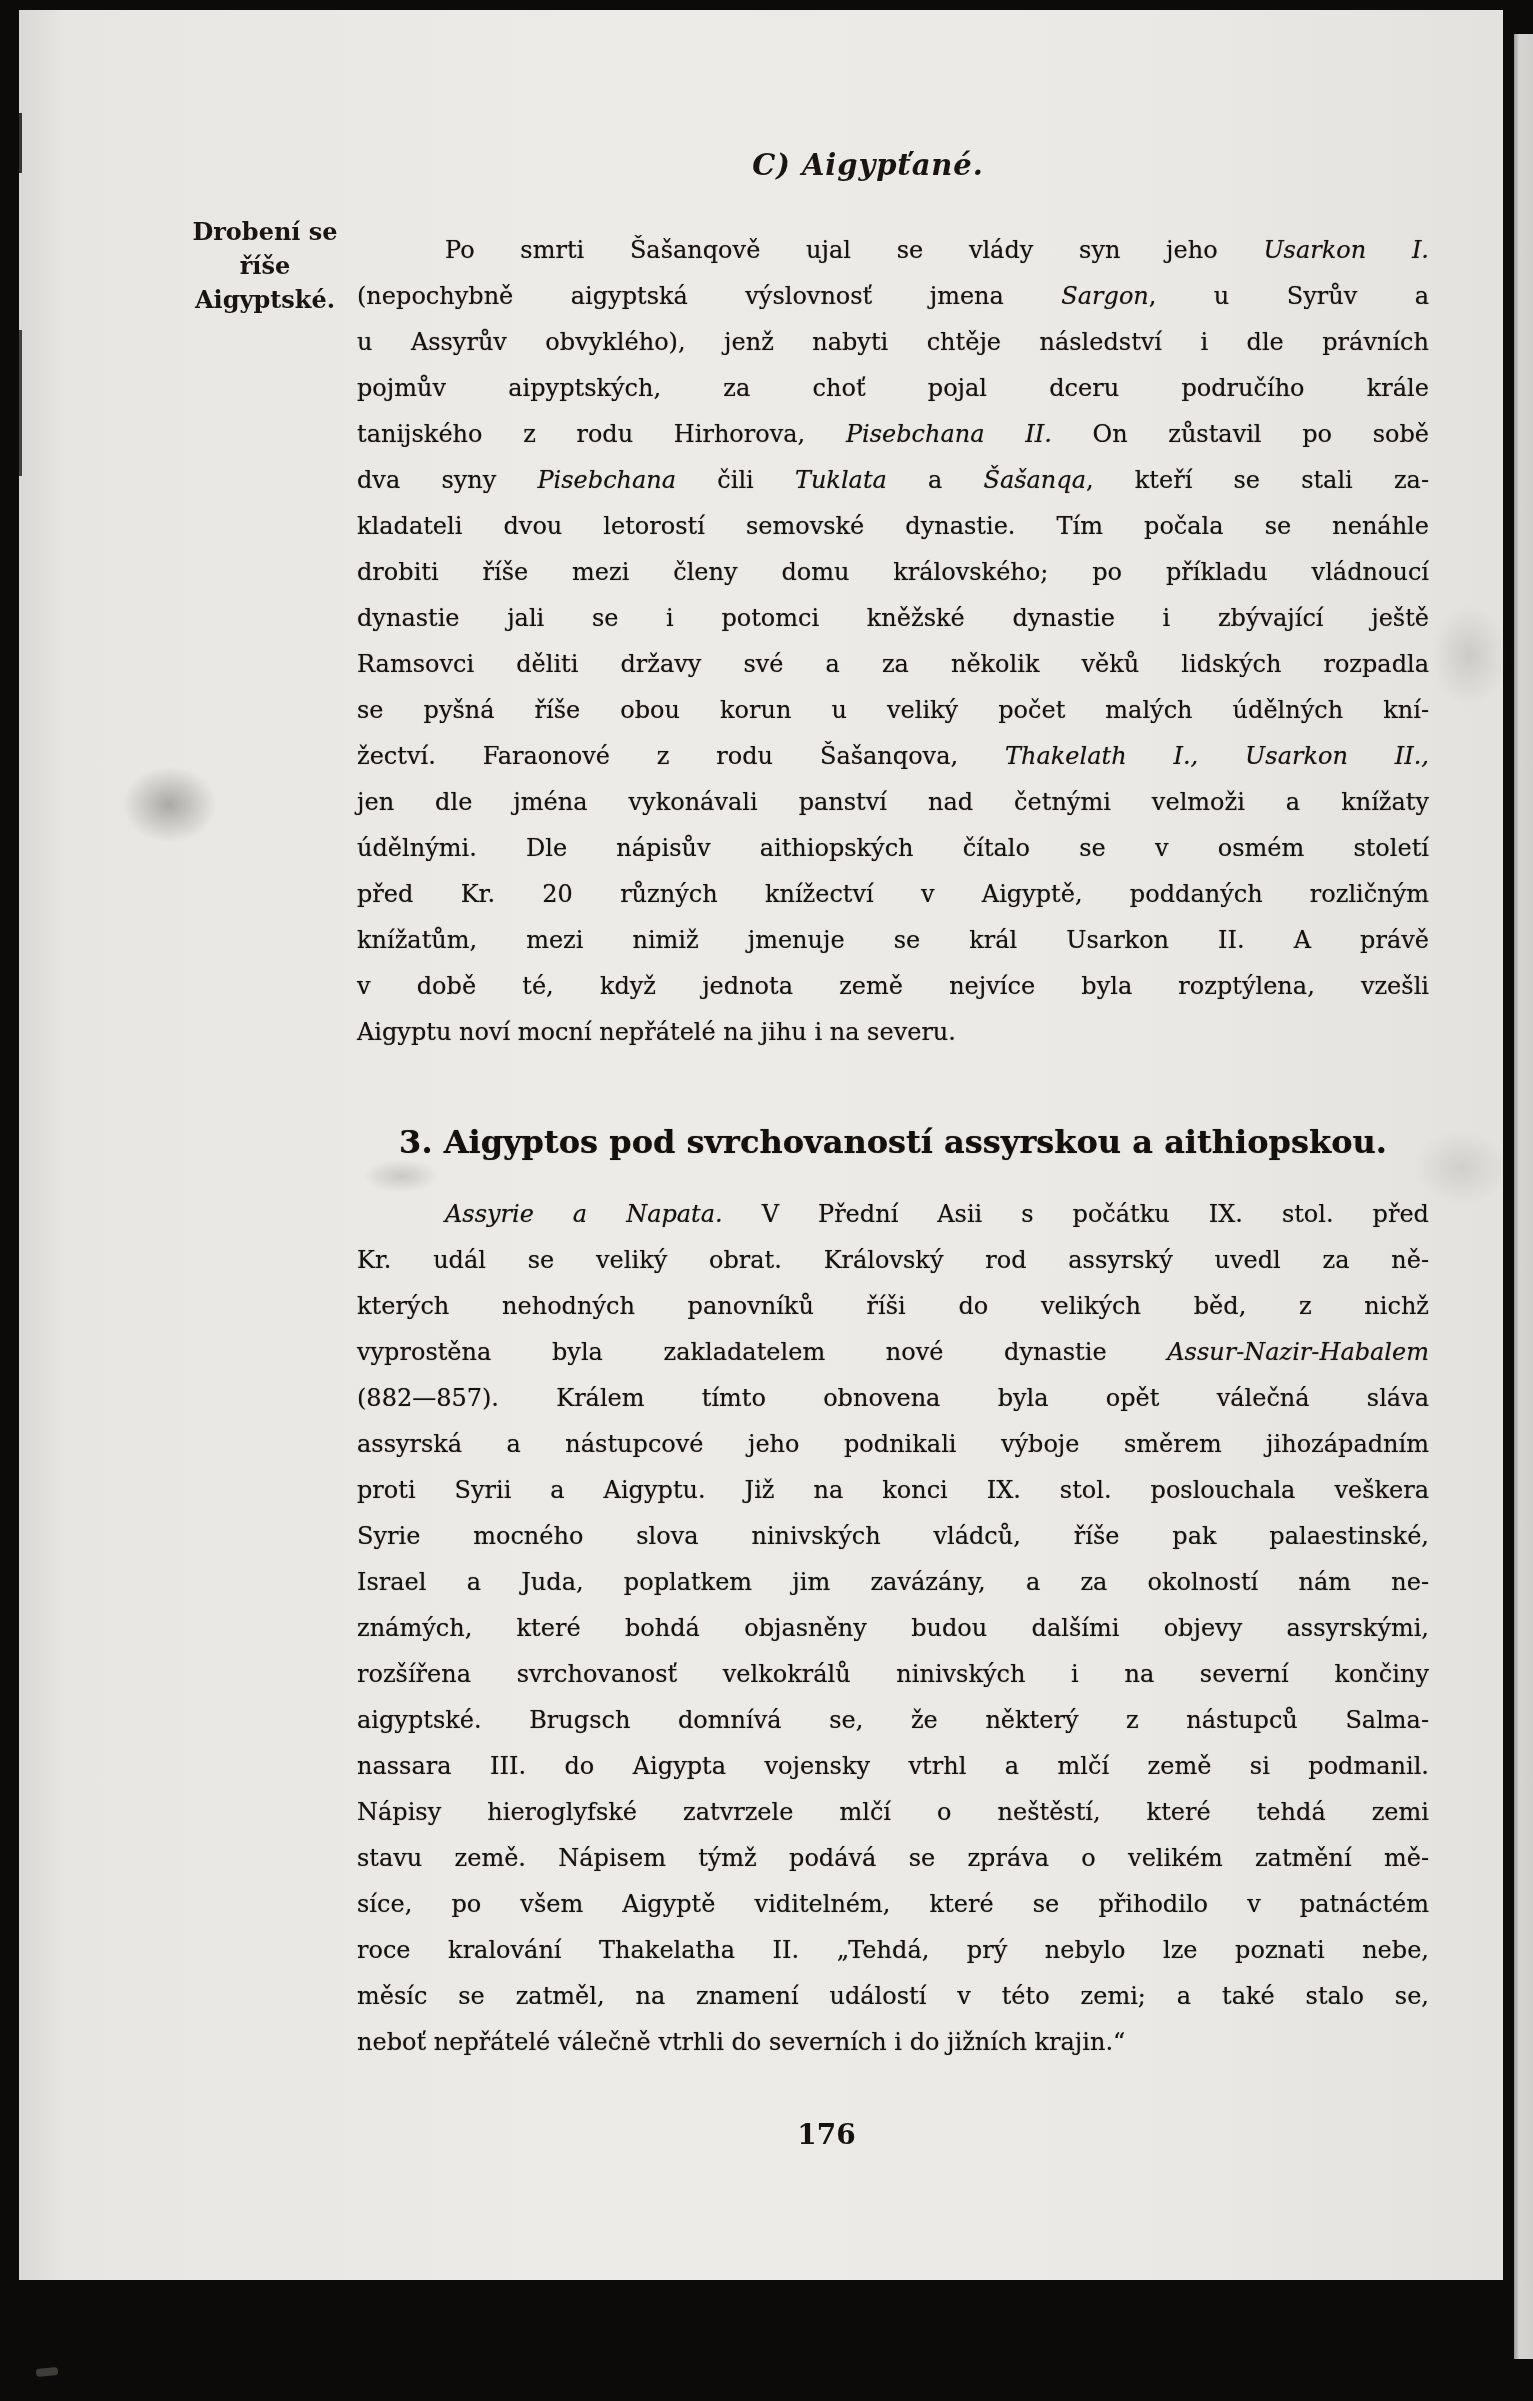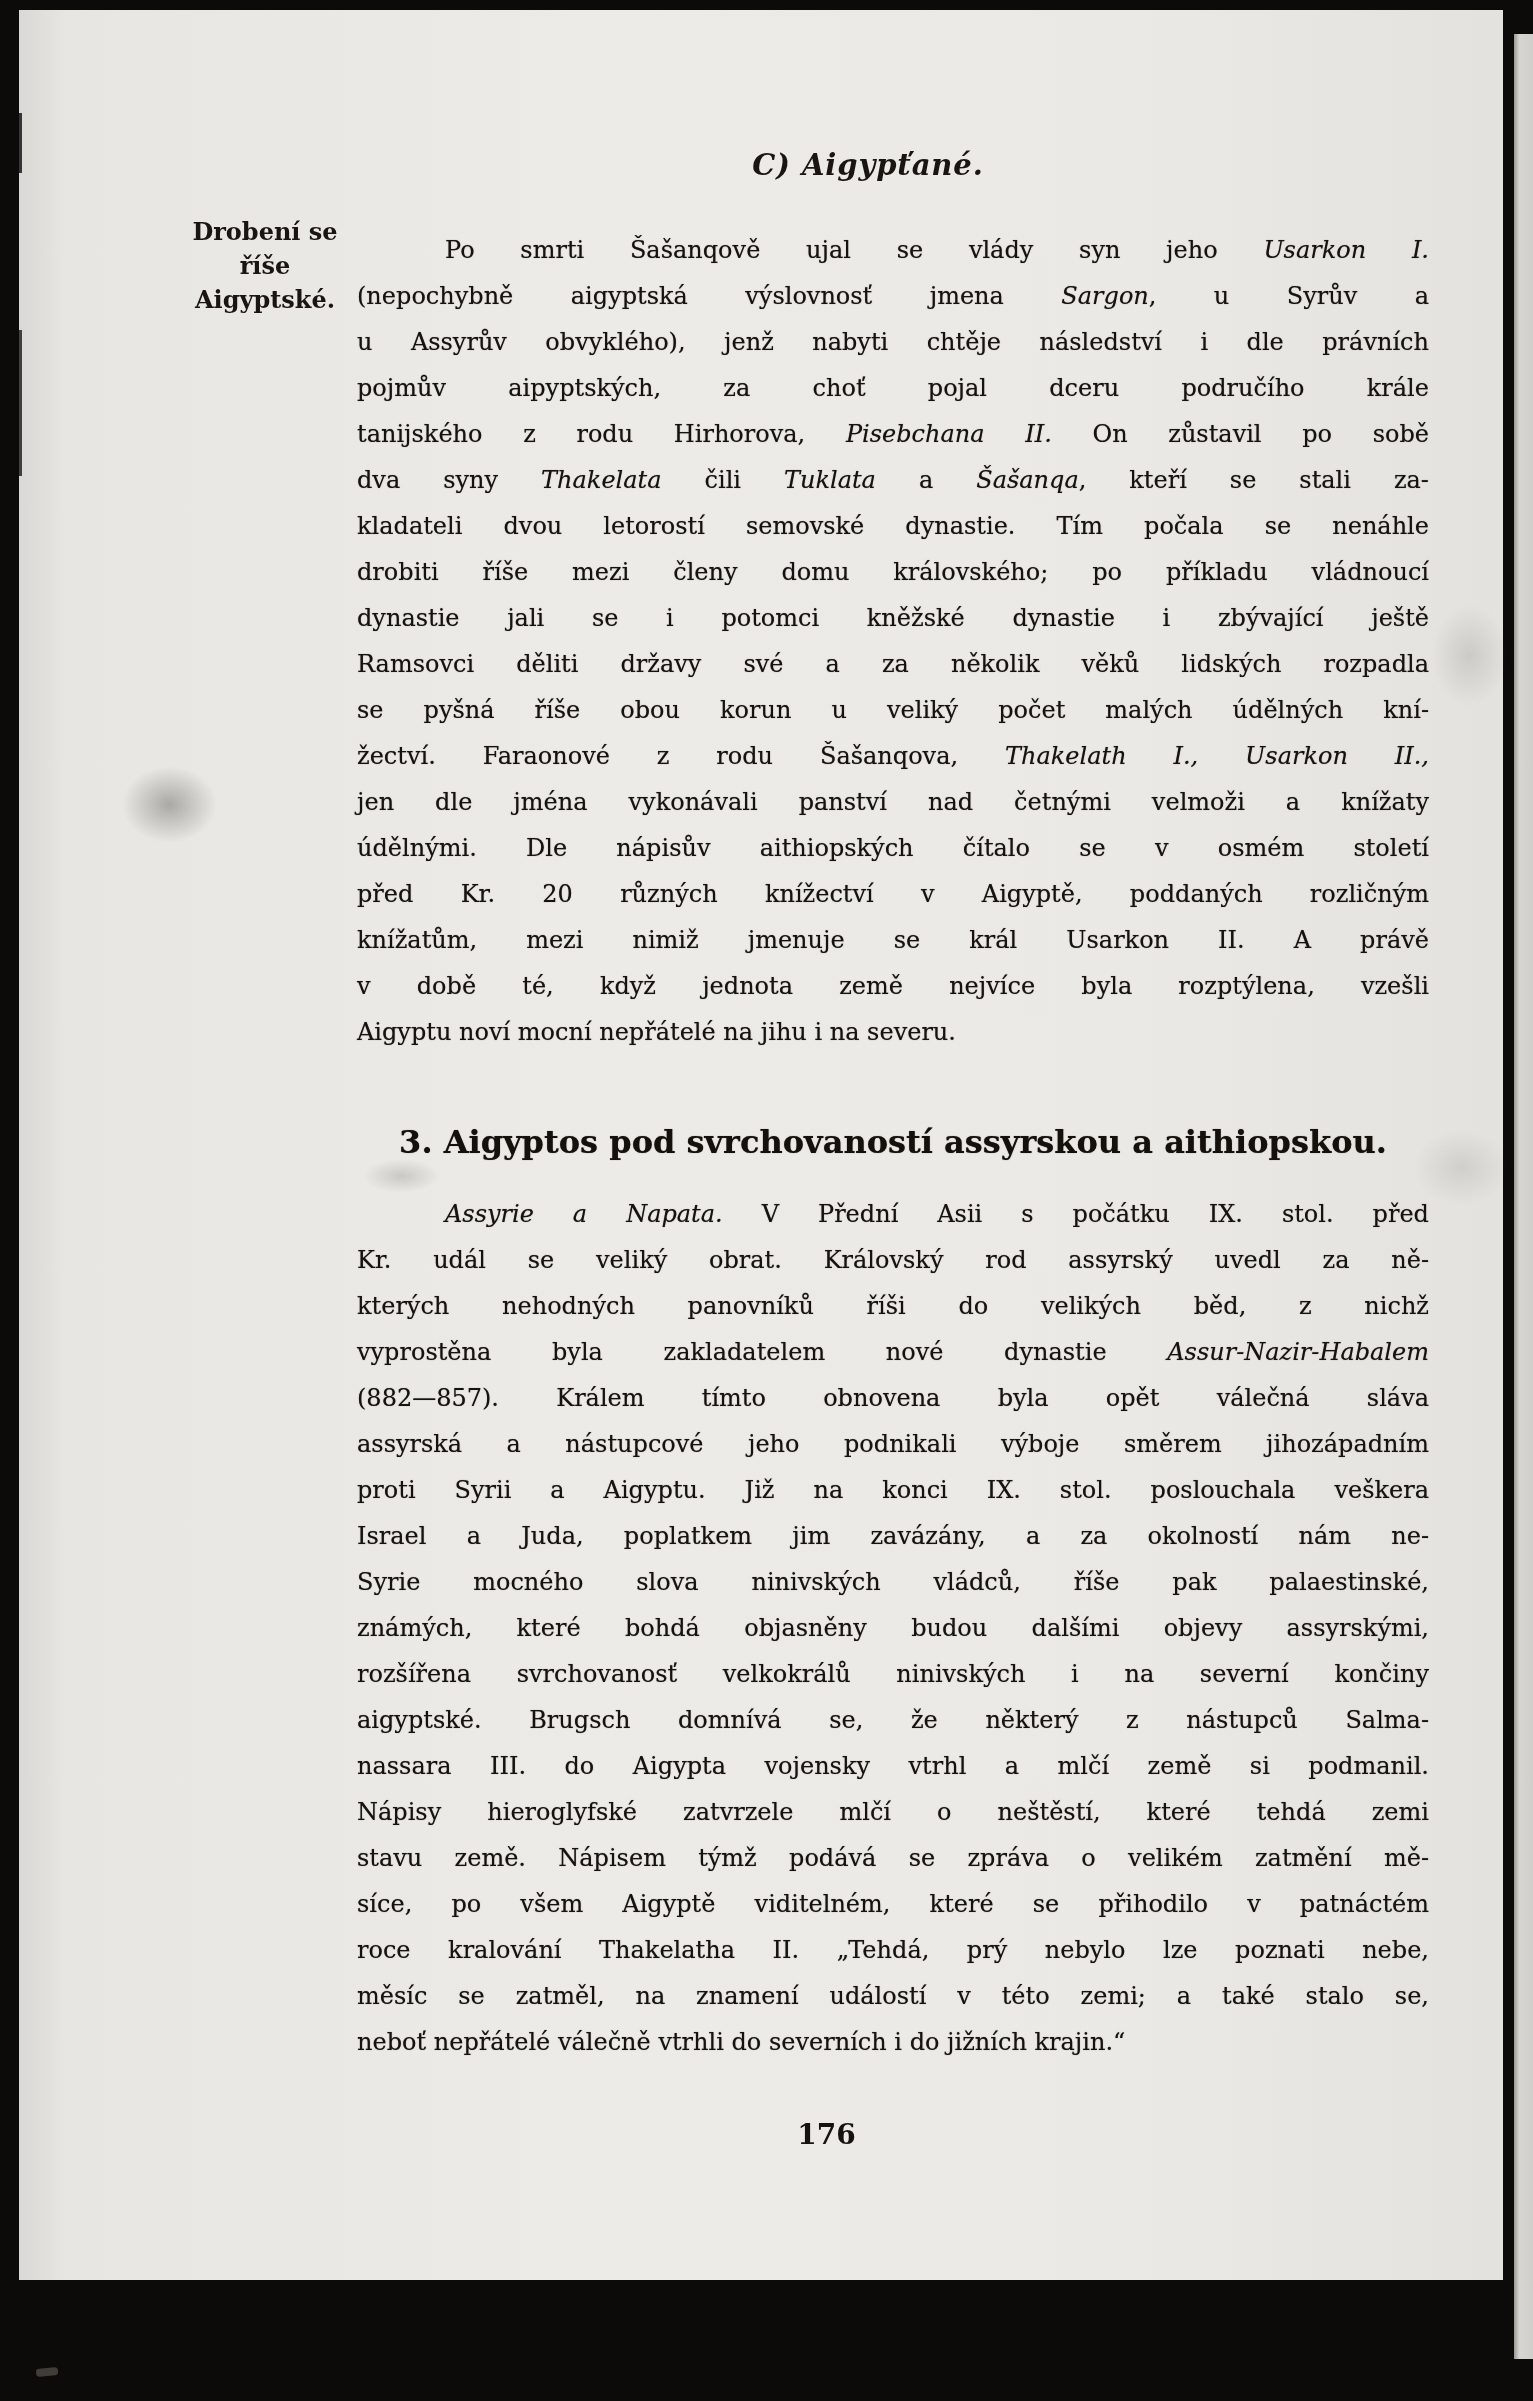--- a/index.html
+++ b/index.html
@@ -76,21 +76,21 @@
     <div>Drobení se</div>
     <div>říše Aigyptské.</div>
   </div>
 
   <div class="body-text para1">
       <div class="tl ind"><span>Po smrti Šašanqově ujal se vlády syn jeho </span><span class="i">Usarkon I.</span></div>
       <div class="tl"><span>(nepochybně aigyptská výslovnosť jmena </span><span class="i">Sargon</span><span>, u Syrův a</span></div>
       <div class="tl"><span>u Assyrův obvyklého), jenž nabyti chtěje následství i dle právních</span></div>
       <div class="tl"><span>pojmův aipyptských, za choť pojal dceru područího krále</span></div>
       <div class="tl"><span>tanijského z rodu Hirhorova, </span><span class="i">Pisebchana II.</span><span> On zůstavil po sobě</span></div>
-      <div class="tl"><span>dva syny </span><span class="i">Thakelata</span><span> čili </span><span class="i">Tuklata</span><span> a </span><span class="i">Šašanqa</span><span>, kteří se stali za-</span></div>
+      <div class="tl"><span>dva syny </span><span class="i">Pisebchana</span><span> čili </span><span class="i">Tuklata</span><span> a </span><span class="i">Šašanqa</span><span>, kteří se stali za-</span></div>
       <div class="tl"><span>kladateli dvou letorostí semovské dynastie. Tím počala se nenáhle</span></div>
       <div class="tl"><span>drobiti říše mezi členy domu královského; po příkladu vládnoucí</span></div>
       <div class="tl"><span>dynastie jali se i potomci kněžské dynastie i zbývající ještě</span></div>
       <div class="tl"><span>Ramsovci děliti državy své a za několik věků lidských rozpadla</span></div>
       <div class="tl"><span>se pyšná říše obou korun u veliký počet malých údělných kní-</span></div>
       <div class="tl"><span>žectví. Faraonové z rodu Šašanqova, </span><span class="i">Thakelath I., Usarkon II.,</span></div>
       <div class="tl"><span>jen dle jména vykonávali panství nad četnými velmoži a knížaty</span></div>
       <div class="tl"><span>údělnými. Dle nápisův aithiopských čítalo se v osmém století</span></div>
       <div class="tl"><span>před Kr. 20 různých knížectví v Aigyptě, poddaných rozličným</span></div>
       <div class="tl"><span>knížatům, mezi nimiž jmenuje se král Usarkon II. A právě</span></div>
@@ -102,22 +102,22 @@
 
 
   <div class="body-text para2">
       <div class="tl ind"><span class="i">Assyrie a Napata.</span><span> V Přední Asii s počátku IX. stol. před</span></div>
       <div class="tl"><span>Kr. udál se veliký obrat. Královský rod assyrský uvedl za ně-</span></div>
       <div class="tl"><span>kterých nehodných panovníků říši do velikých běd, z nichž</span></div>
       <div class="tl"><span>vyprostěna byla zakladatelem nové dynastie </span><span class="i">Assur-Nazir-Habalem</span></div>
       <div class="tl"><span>(882—857). Králem tímto obnovena byla opět válečná sláva</span></div>
       <div class="tl"><span>assyrská a nástupcové jeho podnikali výboje směrem jihozápadním</span></div>
       <div class="tl"><span>proti Syrii a Aigyptu. Již na konci IX. stol. poslouchala veškera</span></div>
+      <div class="tl"><span>Syrie mocného slova ninivských vládců, říše pak palaestinské,</span></div>
       <div class="tl"><span>Israel a Juda, poplatkem jim zavázány, a za okolností nám ne-</span></div>
-      <div class="tl"><span>Syrie mocného slova ninivských vládců, říše pak palaestinské,</span></div>
       <div class="tl"><span>známých, které bohdá objasněny budou dalšími objevy assyrskými,</span></div>
       <div class="tl"><span>rozšířena svrchovanosť velkokrálů ninivských i na severní končiny</span></div>
       <div class="tl"><span>aigyptské. Brugsch domnívá se, že některý z nástupců Salma-</span></div>
       <div class="tl"><span>nassara III. do Aigypta vojensky vtrhl a mlčí země si podmanil.</span></div>
       <div class="tl"><span>Nápisy hieroglyfské zatvrzele mlčí o neštěstí, které tehdá zemi</span></div>
       <div class="tl"><span>stavu země. Nápisem týmž podává se zpráva o velikém zatmění mě-</span></div>
       <div class="tl"><span>síce, po všem Aigyptě viditelném, které se přihodilo v patnáctém</span></div>
       <div class="tl"><span>roce kralování Thakelatha II. „Tehdá, prý nebylo lze poznati nebe,</span></div>
       <div class="tl"><span>měsíc se zatměl, na znamení událostí v této zemi; a také stalo se,</span></div>
       <div class="tl last"><span>neboť nepřátelé válečně vtrhli do severních i do jižních krajin.“</span></div>

